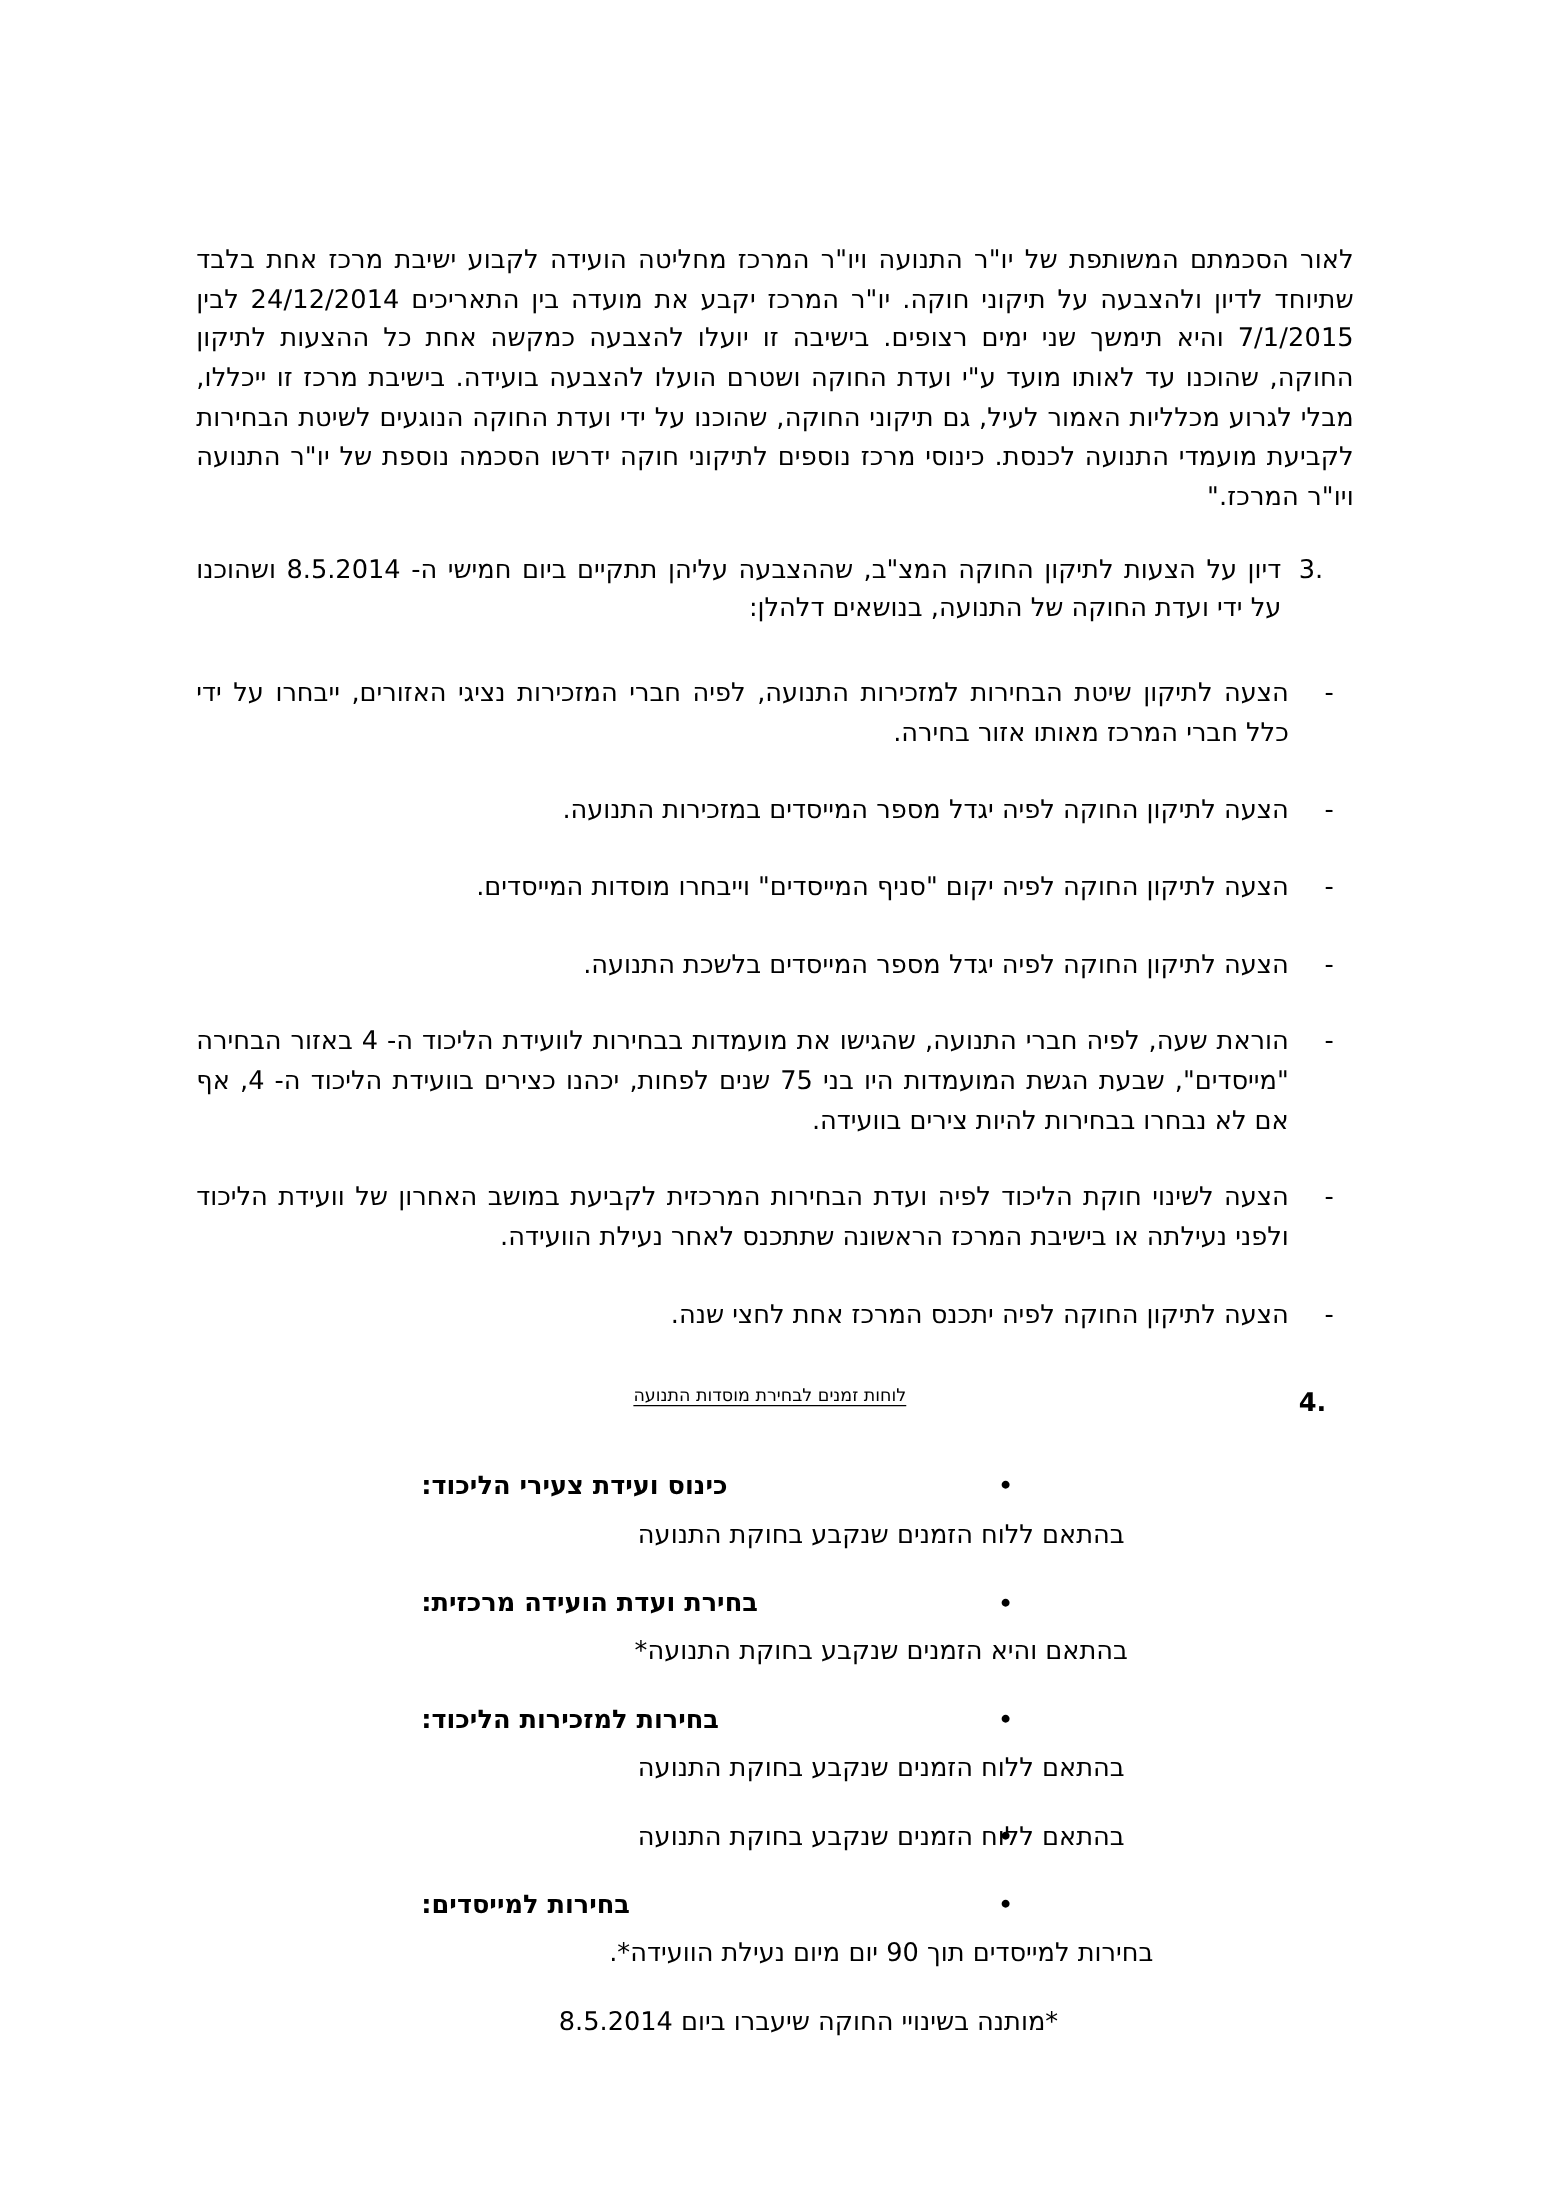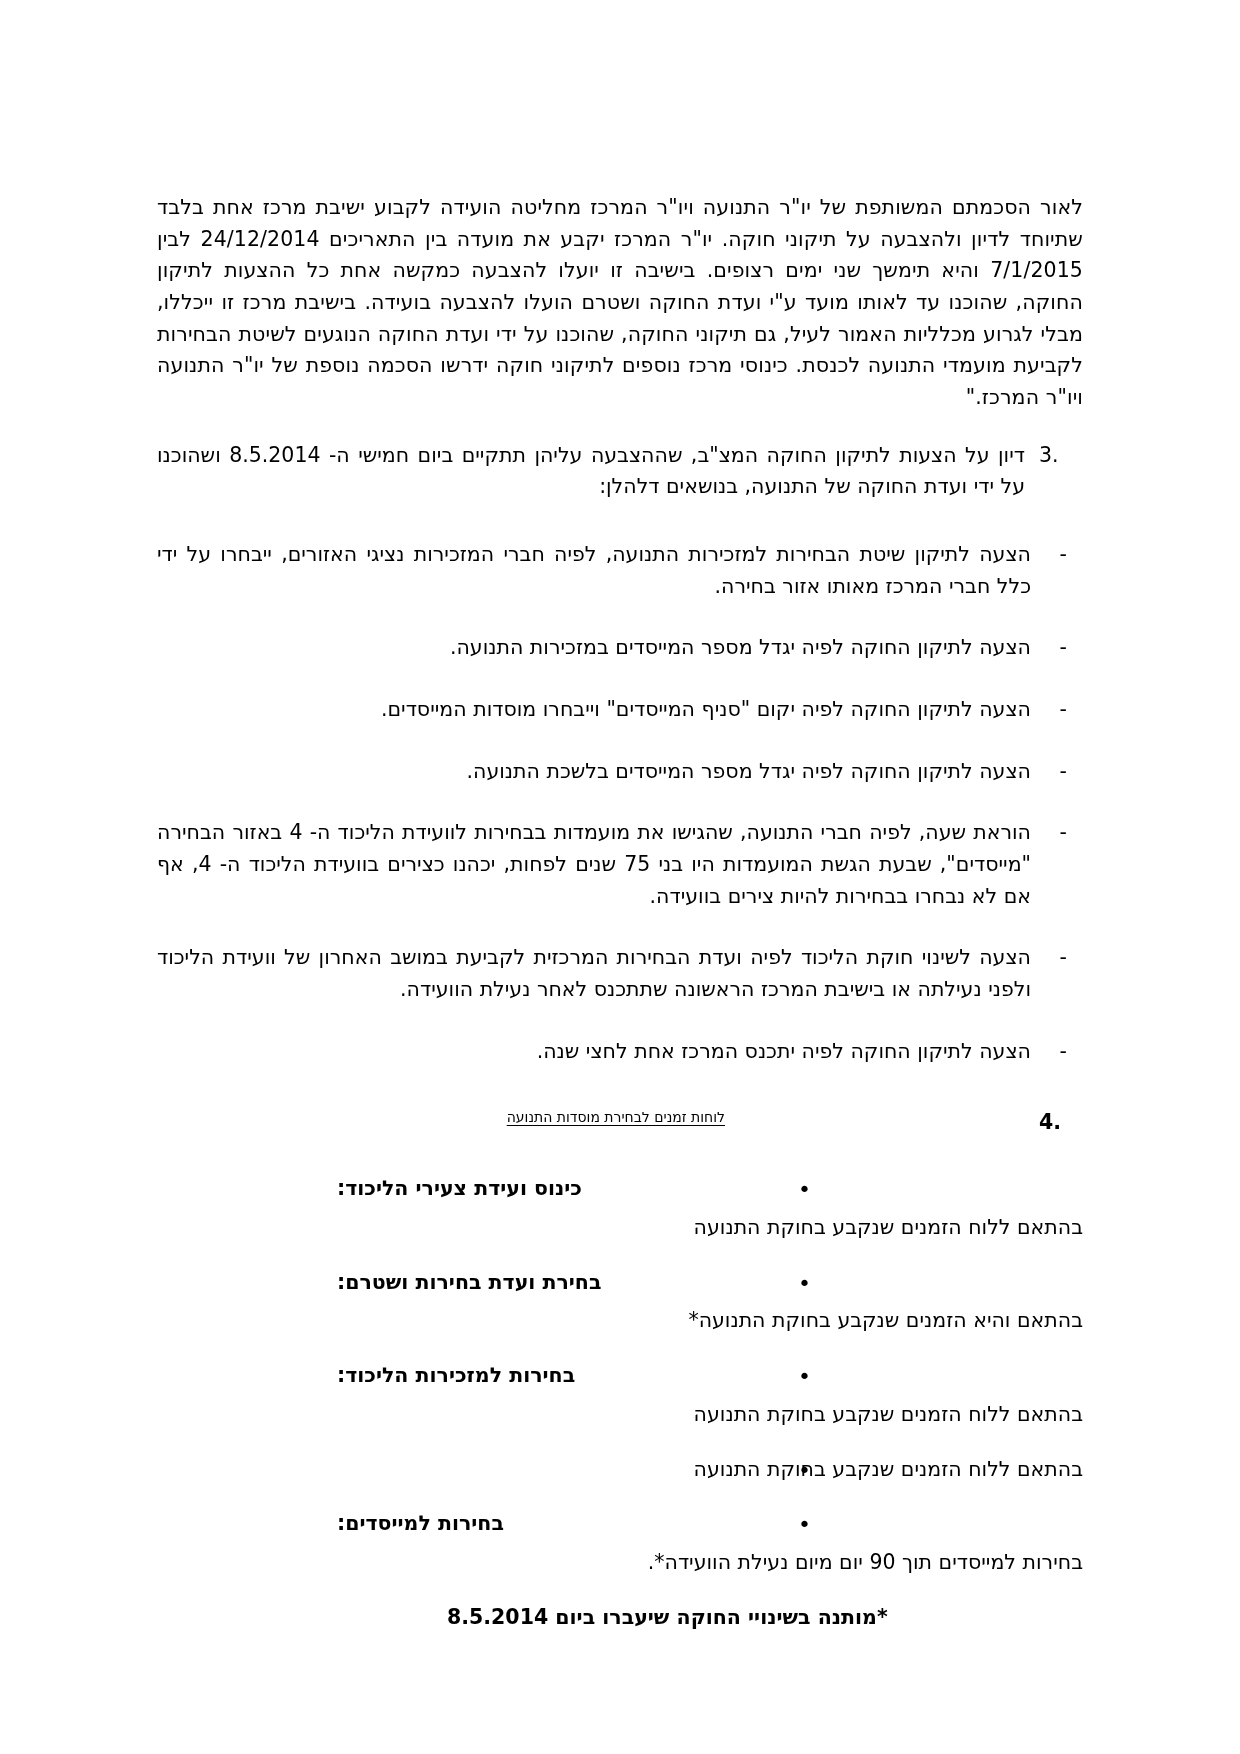--- a/index.html
+++ b/index.html
@@ -152,29 +152,30 @@
   .b-dot {
     position: absolute;
     top: 2px;
     right: 272px;
     font-size: 22px;
     line-height: 1.4;
   }
   .b-desc {
     font-size: 20.5px;
     line-height: 1.5;
+    text-align: center;
     margin-top: 8px;
     padding-left: 170px;
   }
 
   
   .footnote {
     font-size: 20.5px;
     line-height: 1.5;
-    font-weight: bold;
+    font-weight: normal;
     text-align: left;
     padding-left: 290px;
   }
 </style>
 </head>
 <body>
 
 <div class="page">
   <div class="content">
 
@@ -232,21 +233,21 @@
     <div class="bullet-list">
 
       <div class="b-item">
         <span class="b-dot">•</span>
         <div class="b-title">כינוס ועידת צעירי הליכוד:</div>
         <div class="b-desc">בהתאם ללוח הזמנים שנקבע בחוקת התנועה</div>
       </div>
 
       <div class="b-item">
         <span class="b-dot">•</span>
-        <div class="b-title">בחירת ועדת בחירות ושטרם:</div>
+        <div class="b-title">בחירת ועדת הועידה מרכזית:</div>
         <div class="b-desc">בהתאם והיא הזמנים שנקבע בחוקת התנועה*</div>
       </div>
 
       <div class="b-item">
         <span class="b-dot">•</span>
         <div class="b-title">בחירות למזכירות הליכוד:</div>
         <div class="b-desc">בהתאם ללוח הזמנים שנקבע בחוקת התנועה</div>
       </div>
 
       <div class="b-item">

